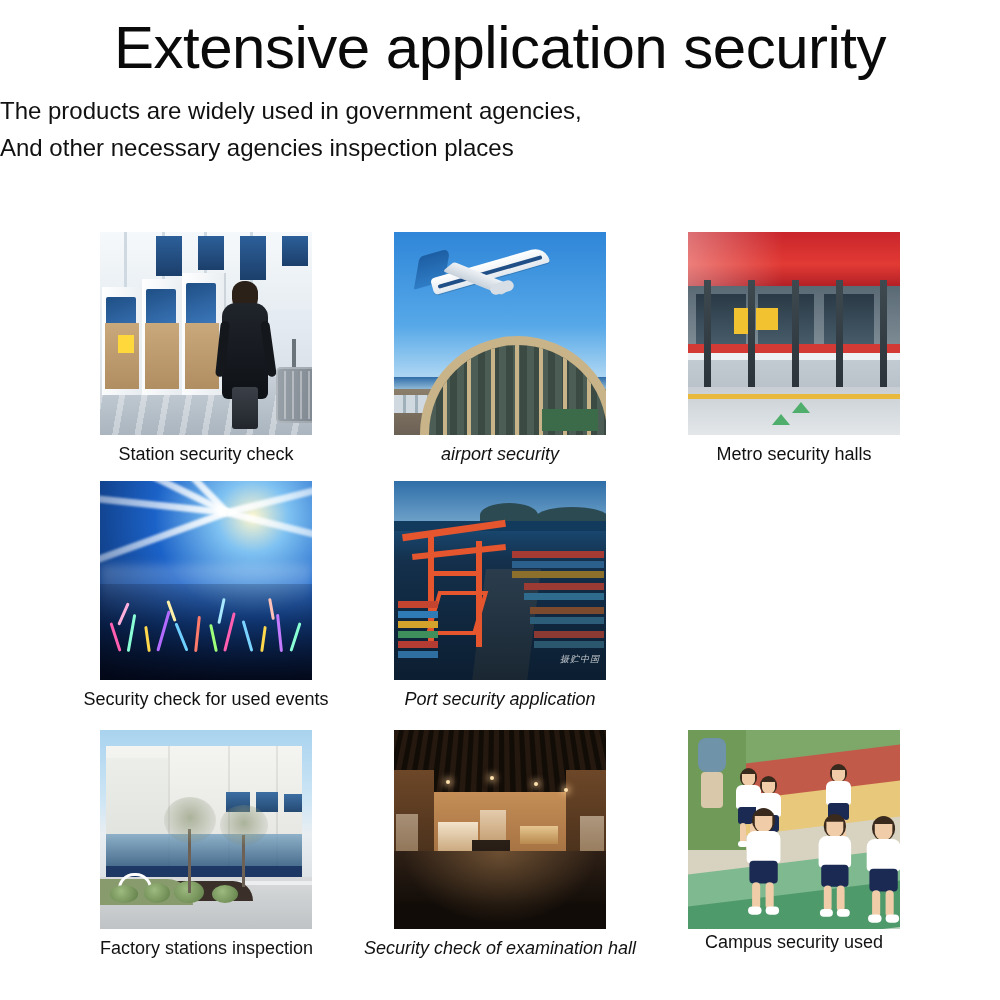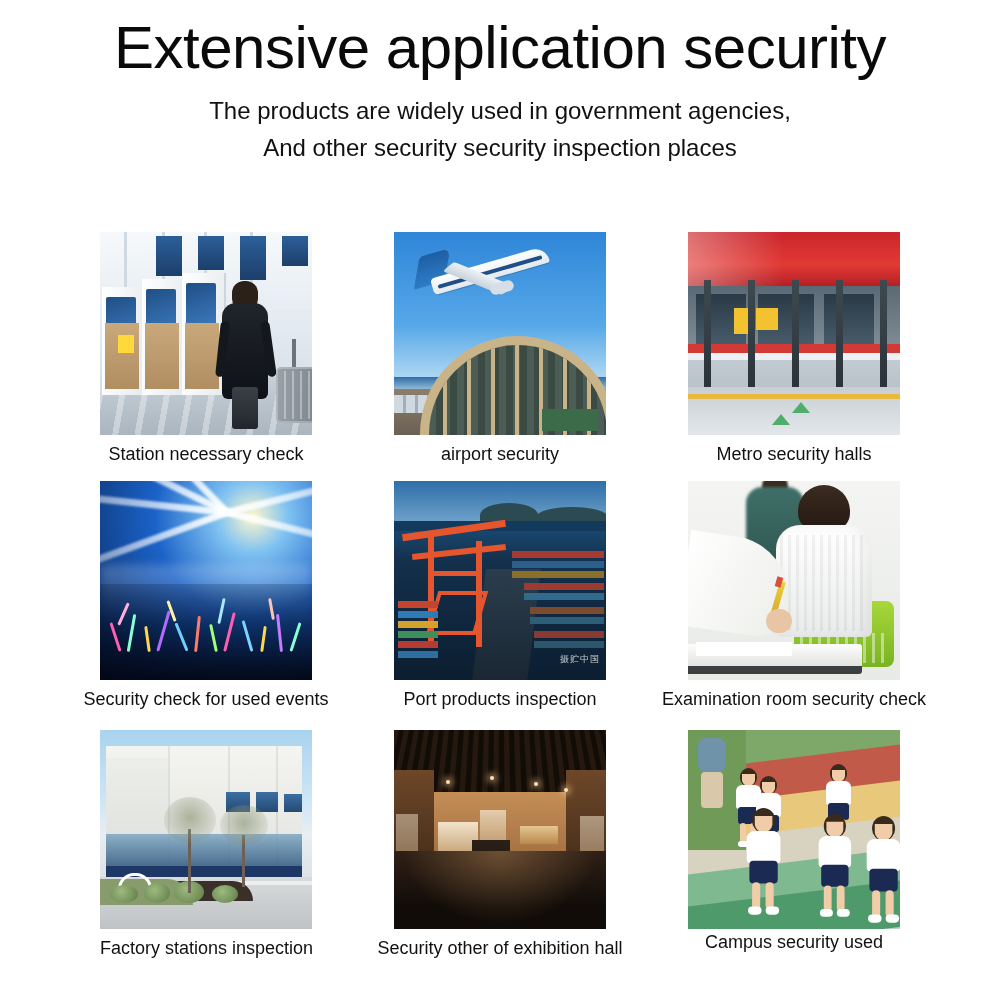--- a/index.html
+++ b/index.html
@@ -16,37 +16,36 @@
   .title {
     position: absolute; left: 0; top: 14px; width: 1000px;
     text-align: center;
     font-size: 60px; line-height: 68px;
     font-weight: 400; letter-spacing: -0.5px;
     color: #0a0a0a;
     white-space: nowrap;
   }
   .subtitle-block {
     position: absolute; left: 0; top: 92px; width: 1000px;
-    text-align: center;
   }
   .subtitle-line {
     font-size: 24px; line-height: 37px; font-weight: 400; color: #111;
     white-space: nowrap;
   }
 
   
   .grid {
     position: absolute; left: 0; top: 232px; width: 1000px;
   }
   .row { position: relative; width: 1000px; height: 249px; }
   .cell {
     position: absolute; width: 212px;
   }
   .cell.c0 { left: 100px; }
-  .cell.c1 { left: 394px; }
+  .cell.c1 { left: 394px; font-style: italic; }
   .cell.c2 { left: 688px; }
 
   .thumb {
     width: 212px; height: 203px;
     overflow: hidden;
     position: relative;
     background: #dfe6ee;
   }
   .row2 .thumb, .row3 .thumb { height: 199px; }
 
@@ -304,21 +303,21 @@
 </style>
 </head>
 <body>
 
 <div class="page">
 
   <div class="title">Extensive application security</div>
 
   <div class="subtitle-block">
     <div class="subtitle-line">The products are widely used in government agencies,</div>
-    <div class="subtitle-line">And other security security inspection places</div>
+    <div class="subtitle-line">And other necessary agencies inspection places</div>
   </div>
 
   <div class="grid">
 
     <div class="row row1">
 
       <div class="cell c0">
         <div class="thumb">
           <div class="scene station">
             <div class="sh ceil"></div>
@@ -352,21 +351,21 @@
             <div class="sh man-leg"></div>
             <div class="sh handle"></div>
             <div class="sh case">
               <div class="rib" style="left:8px"></div>
               <div class="rib" style="left:16px"></div>
               <div class="rib" style="left:24px"></div>
               <div class="rib" style="left:32px"></div>
             </div>
           </div>
         </div>
-        <div class="caption">Station necessary check</div>
+        <div class="caption">Station security check</div>
       </div>
 
       <div class="cell c1">
         <div class="thumb">
           <div class="scene airport">
             <div class="sh tail"></div>
             <div class="sh plane-body"></div>
             <div class="sh plane-stripe"></div>
             <div class="sh wing"></div>
             <div class="sh engine"></div>
@@ -478,44 +477,23 @@
             <div class="sh cont" style="left:118px;top:90px;width:92px;background:#8d6f2c"></div>
             <div class="sh cont" style="left:130px;top:102px;width:80px;background:#9c3b33"></div>
             <div class="sh cont" style="left:130px;top:112px;width:80px;background:#2f6b8c"></div>
             <div class="sh cont" style="left:136px;top:126px;width:74px;background:#7c4a2c"></div>
             <div class="sh cont" style="left:136px;top:136px;width:74px;background:#2c5e7a"></div>
             <div class="sh cont" style="left:140px;top:150px;width:70px;background:#8a3a33"></div>
             <div class="sh cont" style="left:140px;top:160px;width:70px;background:#2a566e"></div>
             <div class="sh wm">摄贮中国</div>
           </div>
         </div>
-        <div class="caption">Port products inspection</div>
-      </div>
-
-      <div class="cell c2">
-        <div class="thumb">
-          <div class="scene exam">
-            <div class="sh teacherhead"></div>
-            <div class="sh teacher"></div>
-            <div class="sh chair"></div>
-            <div class="sh chairslot"></div>
-            <div class="sh chairholes"></div>
-            <div class="sh stu-head"></div>
-            <div class="sh stu-body"></div>
-            <div class="sh ribs"></div>
-            <div class="sh arm"></div>
-            <div class="sh pencil"></div>
-            <div class="sh pencil-tip"></div>
-            <div class="sh hand"></div>
-            <div class="sh desk"></div>
-            <div class="sh paper"></div>
-          </div>
-        </div>
-        <div class="caption wide">Examination room security check</div>
-      </div>
+        <div class="caption">Port security application</div>
+      </div>
+
     </div>
 
     <div class="row row3">
 
       <div class="cell c0">
         <div class="thumb">
           <div class="scene factory">
             <div class="sh bldg"></div>
             <div class="sh bldgL"></div>
             <div class="sh seam" style="left:68px"></div>
@@ -558,21 +536,21 @@
             <div class="sh case" style="right:2px;top:86px;width:24px;height:52px;opacity:.55"></div>
             <div class="sh pedestal"></div>
             <div class="sh spot" style="left:52px;top:50px"></div>
             <div class="sh spot" style="left:96px;top:46px"></div>
             <div class="sh spot" style="left:140px;top:52px"></div>
             <div class="sh spot" style="left:170px;top:58px"></div>
             <div class="sh floor"></div>
             <div class="sh refl"></div>
           </div>
         </div>
-        <div class="caption wide">Security other of exhibition hall</div>
+        <div class="caption wide">Security check of examination hall</div>
       </div>
 
       <div class="cell c2">
         <div class="thumb">
           <div class="scene campus">
             <div class="sh green-top"></div>
             <div class="sh lane" style="top:26px;background:#c25a4a"></div>
             <div class="sh lane" style="top:62px;background:#e8c87a"></div>
             <div class="sh lane" style="top:98px;background:#d8d2c0"></div>
             <div class="sh lane" style="top:130px;background:#7fb98f"></div>

